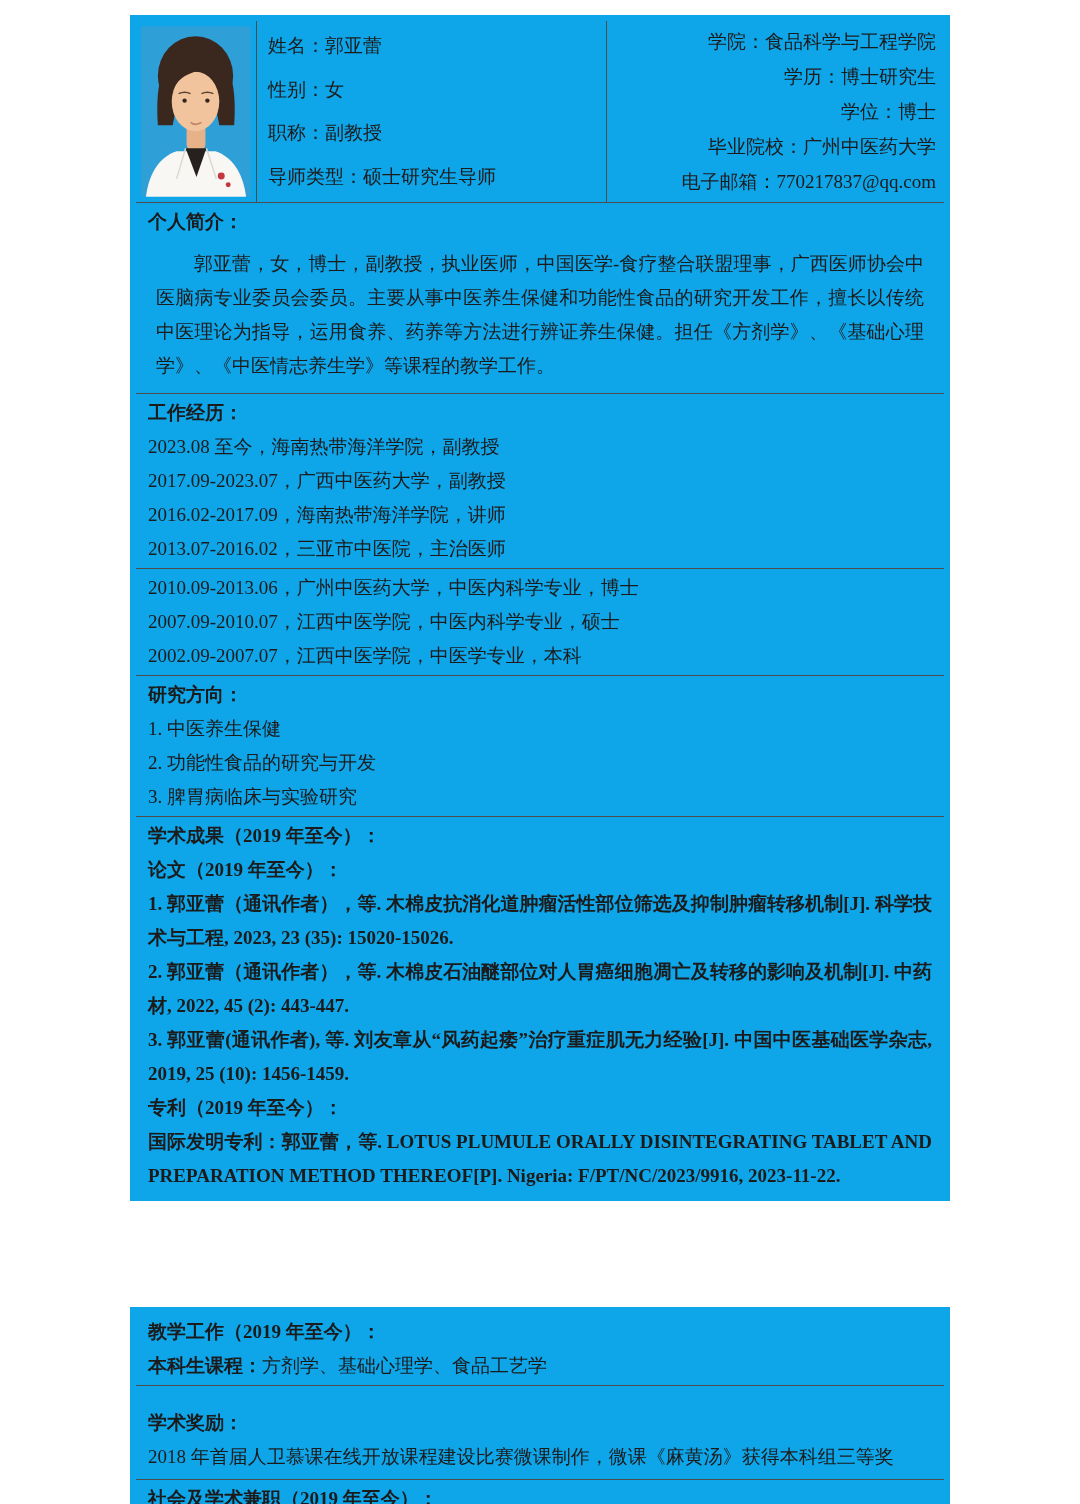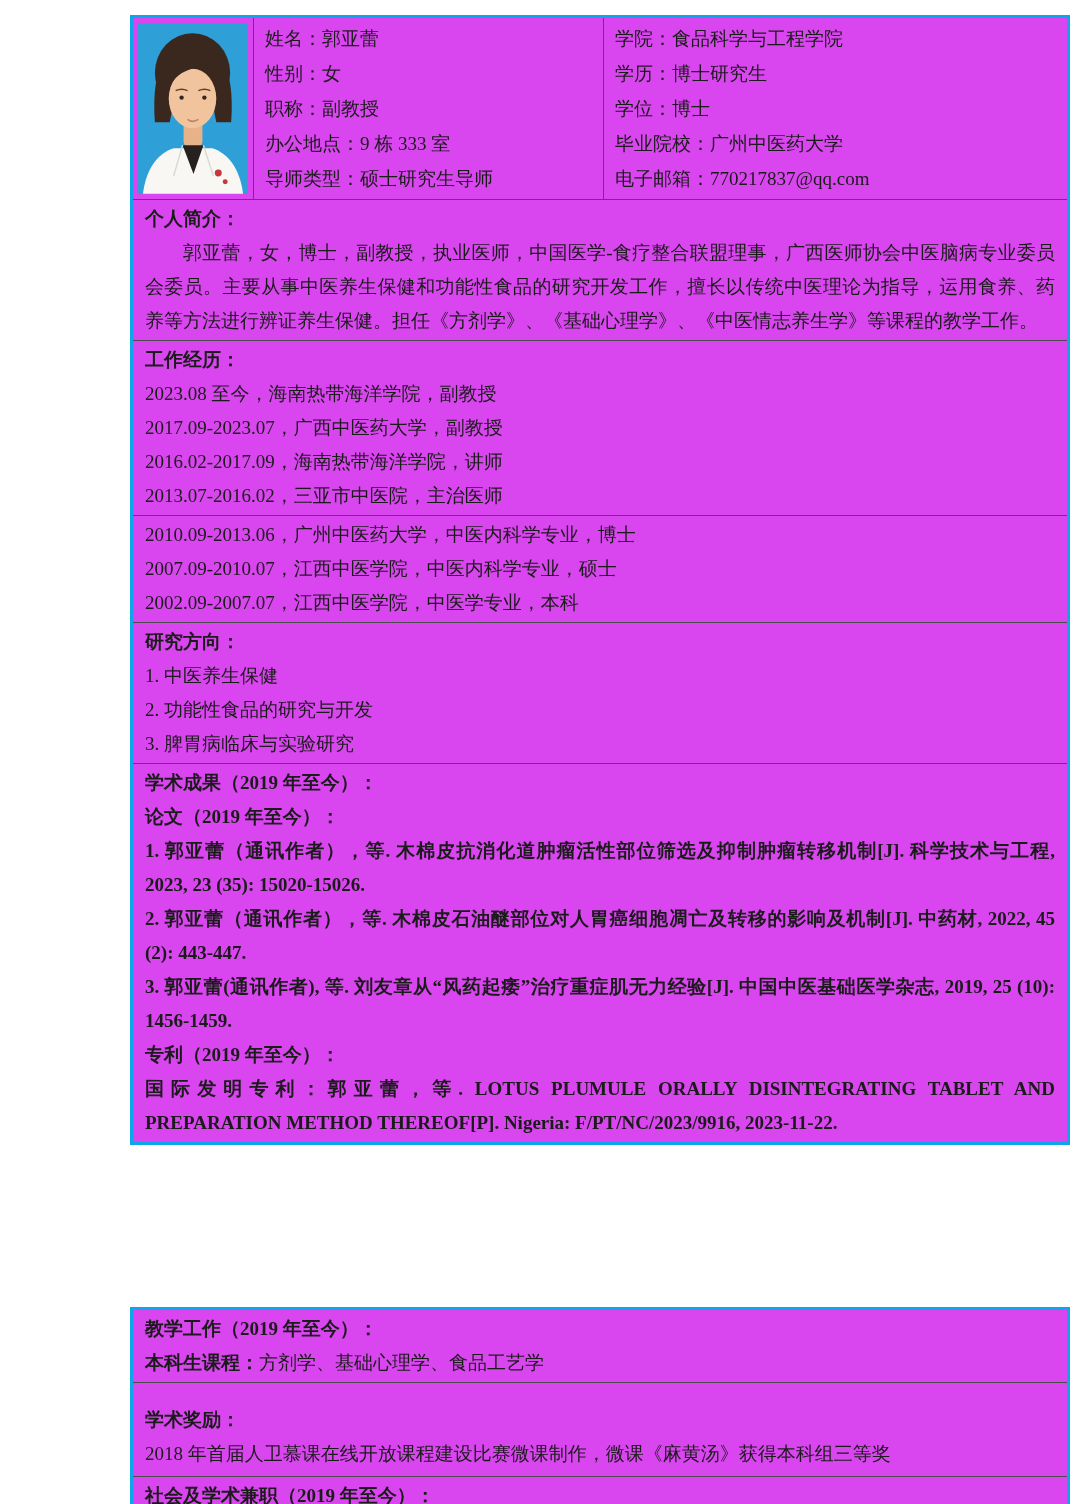--- a/index.html
+++ b/index.html
@@ -3,41 +3,41 @@
 <meta charset="utf-8">
 <style>
   html,body{margin:0;padding:0;}
   body{
     width:1080px;height:1504px;background:#ffffff;overflow:hidden;
     font-family:"Liberation Serif","DejaVu Serif",serif;
     color:#1b1b1b;
   }
   .page{position:relative;width:1080px;height:1504px;}
   .tbl{
-    position:absolute;left:130px;width:940px;box-sizing:border-box;
-    border:3px solid #0ea5e9;background:#d946ef;
+    position:absolute;left:130px;width:820px;box-sizing:border-box;
+    border:6px solid #0ea5e9;background:#0ea5e9;
   }
   .tbl-main{top:15px;}
   .tbl-secondary{top:1307px;}
 
   
   .profile-row{display:flex;height:182px;border-bottom:1px solid #4d4d4d;box-sizing:border-box;}
   .cell-photo{width:121px;box-sizing:border-box;border-right:1px solid #4d4d4d;
     display:flex;align-items:center;justify-content:center;}
   .cell-info{box-sizing:border-box;padding:3px 8px 3px 11px;display:flex;
     flex-direction:column;justify-content:space-around;}
   .cell-info-left{width:350px;border-right:1px solid #4d4d4d;}
-  .cell-info-right{flex:1;}
+  .cell-info-right{flex:1;align-items:flex-end;}
   .info-line{font-size:19px;line-height:34px;white-space:nowrap;}
 
   
   .sec{padding:2px 12px;font-size:19px;line-height:34px;box-sizing:border-box;}
   .sec + .sec{border-top:1px solid #4d4d4d;}
   .hd{font-weight:bold;}
-  .para{margin:0;text-indent:2em;text-align:justify;}
+  .para{margin:8px;text-indent:2em;text-align:justify;}
   .just{text-align:justify;font-weight:bold;}
   .sec-awards{padding-top:20px;padding-bottom:5px;}
 
   svg{display:block;}
 </style>
 </head>
 <body>
 
 <div class="page">
 
@@ -66,21 +66,20 @@
             <circle cx="81" cy="151" r="3.5" fill="#c4373d"></circle>
             <circle cx="88" cy="160" r="2.5" fill="#c4373d"></circle>
           </svg>
         </span>
       </div>
 
       <div class="cell-info cell-info-left">
         <div class="info-line"><span>姓名：</span><span>郭亚蕾</span></div>
         <div class="info-line"><span>性别：</span><span>女</span></div>
         <div class="info-line"><span>职称：</span><span>副教授</span></div>
-        <div class="info-line"><span>办公地点：</span><span>9 栋 333 室</span></div>
         <div class="info-line"><span>导师类型：</span><span>硕士研究生导师</span></div>
       </div>
 
       <div class="cell-info cell-info-right">
         <div class="info-line"><span>学院：</span><span>食品科学与工程学院</span></div>
         <div class="info-line"><span>学历：</span><span>博士研究生</span></div>
         <div class="info-line"><span>学位：</span><span>博士</span></div>
         <div class="info-line"><span>毕业院校：</span><span>广州中医药大学</span></div>
         <div class="info-line"><span>电子邮箱：</span><span>770217837@qq.com</span></div>
       </div>

